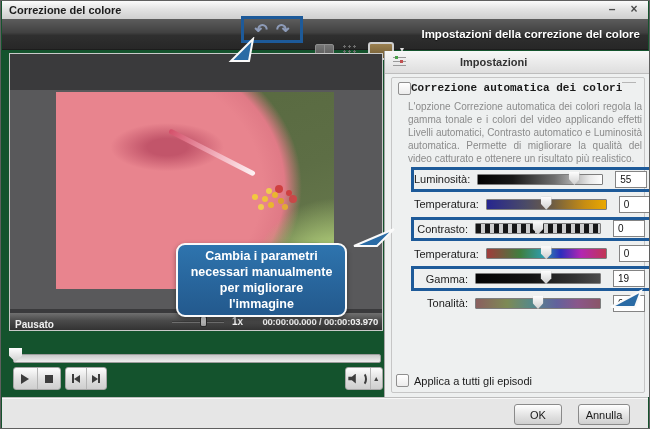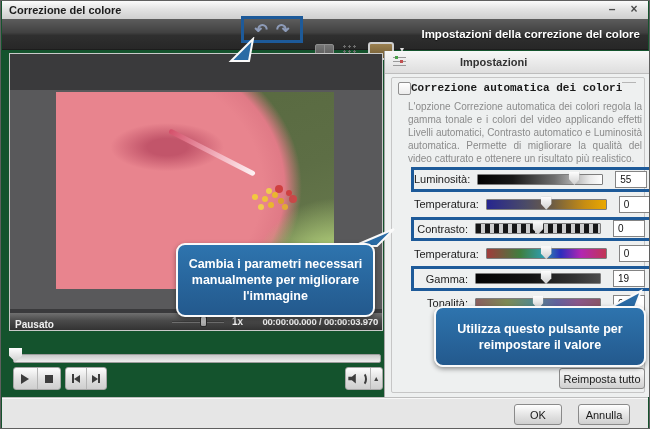--- a/index.html
+++ b/index.html
@@ -134,21 +134,21 @@
     border-top:1px solid #bdbdbd;box-shadow:inset 0 1px 0 #f8f8f8;}
   .ok-btn{left:512px;top:6px;width:48px;height:21px;}
   .cancel-btn{left:576px;top:6px;width:52px;height:21px;}
   
   .callout{position:absolute;background:linear-gradient(#2e74ae,#23598d);border:2px solid #fafafa;
     border-radius:9px;box-shadow:0 2px 5px rgba(0,0,0,.4);color:#fff;font-weight:bold;
     font-size:12.5px;line-height:1.28;display:flex;align-items:center;justify-content:center;
     text-align:center;box-sizing:border-box;z-index:50;}
   .spike{position:absolute;z-index:49;}
   .tt1{left:110px;top:60px;width:178px;height:54px;padding:4px 12px;}
-  .tt2{left:175px;top:242px;width:199px;height:74px;padding:4px 8px;}
+  .tt2{left:175px;top:242px;width:171px;height:74px;padding:4px 8px;}
   .tt3{left:433px;top:305px;width:212px;height:61px;padding:4px 10px;}
 </style>
 </head>
 <body>
 
 <div id="window">
 
   <div class="titlebar">
     <span class="title-text">Correzione del colore</span>
     <span class="win-btns">
@@ -276,21 +276,24 @@
         <div class="slider-row">
           <span class="sl-label">Tonalità:</span>
           <span class="sl-track tr-hue">
             <span class="sl-thumb" style="left:50%"></span>
           </span>
           <span class="sl-value">0</span>
           <span class="sl-reset">↺</span>
         </div>
       </div>
 
-    <div class="push-btn resetall-btn">Reimposta tutto</div>
+    <div class="apply-row">
+      <span class="chk"></span>
+      <span class="apply-label">Applica a tutti gli episodi</span>
+    </div>
   </div>
 
   <div class="footer">
     <div class="push-btn ok-btn">OK</div>
     <div class="push-btn cancel-btn">Annulla</div>
   </div>
 
   <svg class="spike" style="left:226px;top:36px;" width="36" height="26">
     <polygon points="26,2 4,24 22,24" fill="#2a6ba5" stroke="#fafafa" stroke-width="2"></polygon>
   </svg>
@@ -298,17 +301,14 @@
   <svg class="spike" style="left:350px;top:226px;" width="46" height="22">
     <polygon points="43,2 3,19 26,19" fill="#2a6ba5" stroke="#fafafa" stroke-width="2"></polygon>
   </svg>
   <div class="callout tt2">
     <span style="max-width:182px;">Cambia i parametri necessari manualmente per migliorare l'immagine</span>
   </div>
 
   <svg class="spike" style="left:604px;top:288px;" width="42" height="21">
     <polygon points="36,2 6,18 30,18" fill="#2a6ba5" stroke="#fafafa" stroke-width="2"></polygon>
   </svg>
-  <div class="callout tt3">
-    <span style="max-width:192px;">Utilizza questo pulsante per reimpostare il valore</span>
-  </div>
 
 </div>
 
 </body></html>

